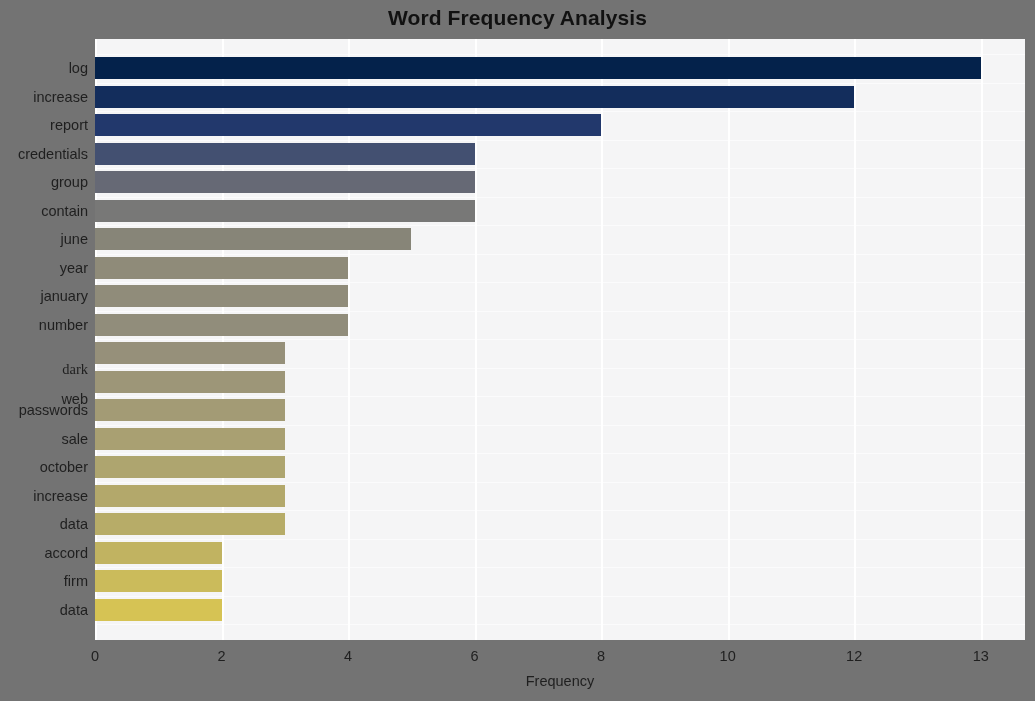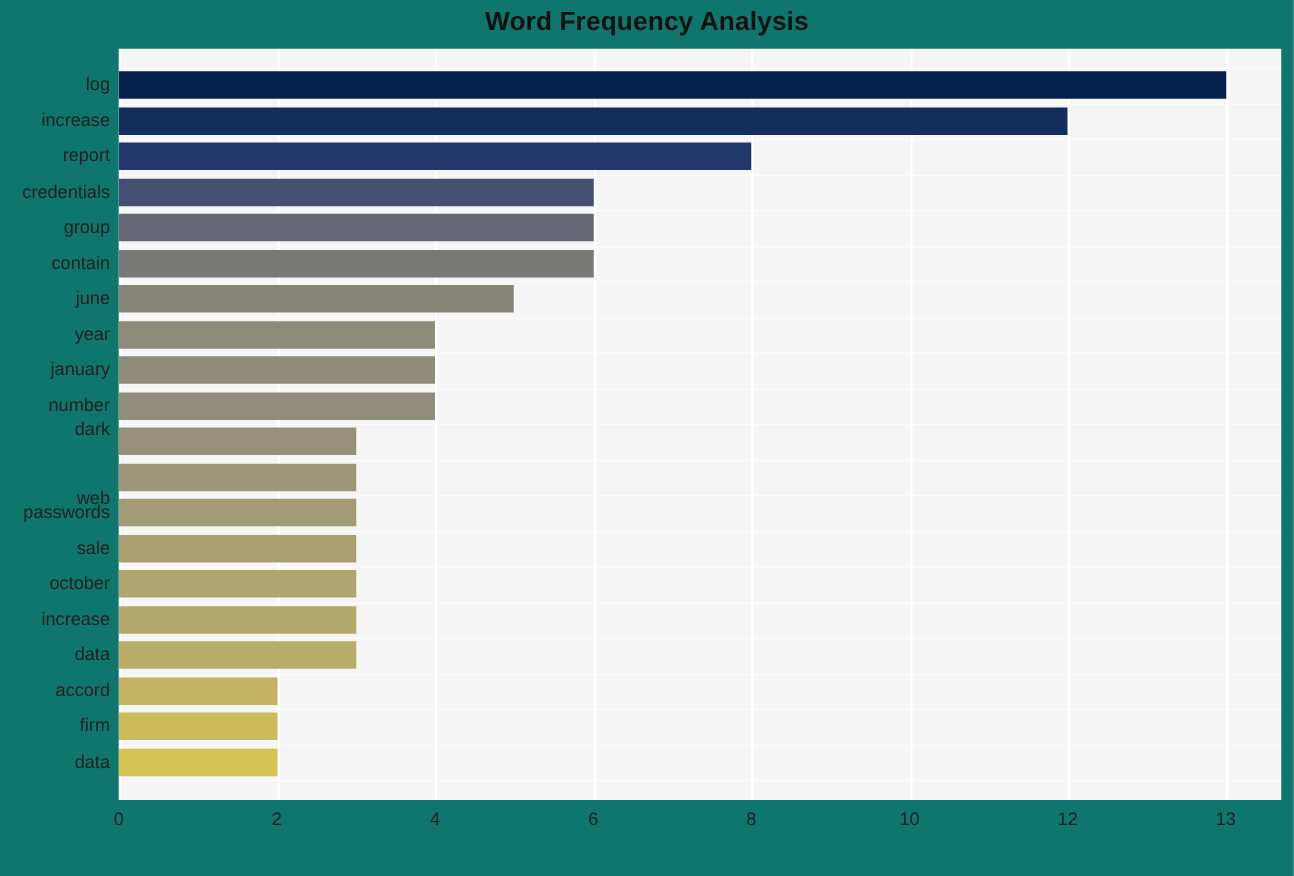--- a/index.html
+++ b/index.html
@@ -10,21 +10,21 @@
     width: 1035px;
     height: 701px;
     background: #ffffff;
     font-family: "Liberation Sans", "DejaVu Sans", sans-serif;
     overflow: hidden;
   }
   #figure {
     position: relative;
     width: 1035px;
     height: 701px;
-    background: #0f766e;
+    background: #737373;
   }
   #chart-title {
     position: absolute;
     left: 0;
     top: 6px;
     width: 1035px;
     text-align: center;
     font-size: 21px;
     font-weight: bold;
     color: #111111;
@@ -169,21 +169,21 @@
       <div class="ytick" style="top: 21px;">log</div>
       <div class="ytick" style="top: 49.5px;">increase</div>
       <div class="ytick" style="top: 78px;">report</div>
       <div class="ytick" style="top: 106.5px;">credentials</div>
       <div class="ytick" style="top: 135px;">group</div>
       <div class="ytick" style="top: 163.5px;">contain</div>
       <div class="ytick" style="top: 192px;">june</div>
       <div class="ytick" style="top: 220.5px;">year</div>
       <div class="ytick" style="top: 249px;">january</div>
       <div class="ytick" style="top: 277.5px;">number</div>
-      <div class="ytick" style="top: 297px;">dark</div>
+      <div class="ytick" style="top: 322px; font-family: Liberation Serif, serif;">dark</div>
       <div class="ytick" style="top: 352px;">web</div>
       <div class="ytick" style="top: 363px;">passwords</div>
       <div class="ytick" style="top: 391.5px;">sale</div>
       <div class="ytick" style="top: 420px;">october</div>
       <div class="ytick" style="top: 448.5px;">increase</div>
       <div class="ytick" style="top: 477px;">data</div>
       <div class="ytick" style="top: 505.5px;">accord</div>
       <div class="ytick" style="top: 534px;">firm</div>
       <div class="ytick" style="top: 562.5px;">data</div>
     </div>
@@ -192,14 +192,15 @@
       <div class="xtick" style="left: 95px;">0</div>
       <div class="xtick" style="left: 221.531px;">2</div>
       <div class="xtick" style="left: 348.061px;">4</div>
       <div class="xtick" style="left: 474.592px;">6</div>
       <div class="xtick" style="left: 601.122px;">8</div>
       <div class="xtick" style="left: 727.653px;">10</div>
       <div class="xtick" style="left: 854.184px;">12</div>
       <div class="xtick" style="left: 980.714px;">13</div>
     </div>
 
+  <div id="x-axis-label">Frequency</div>
 
 </div>
 
 </body></html>

